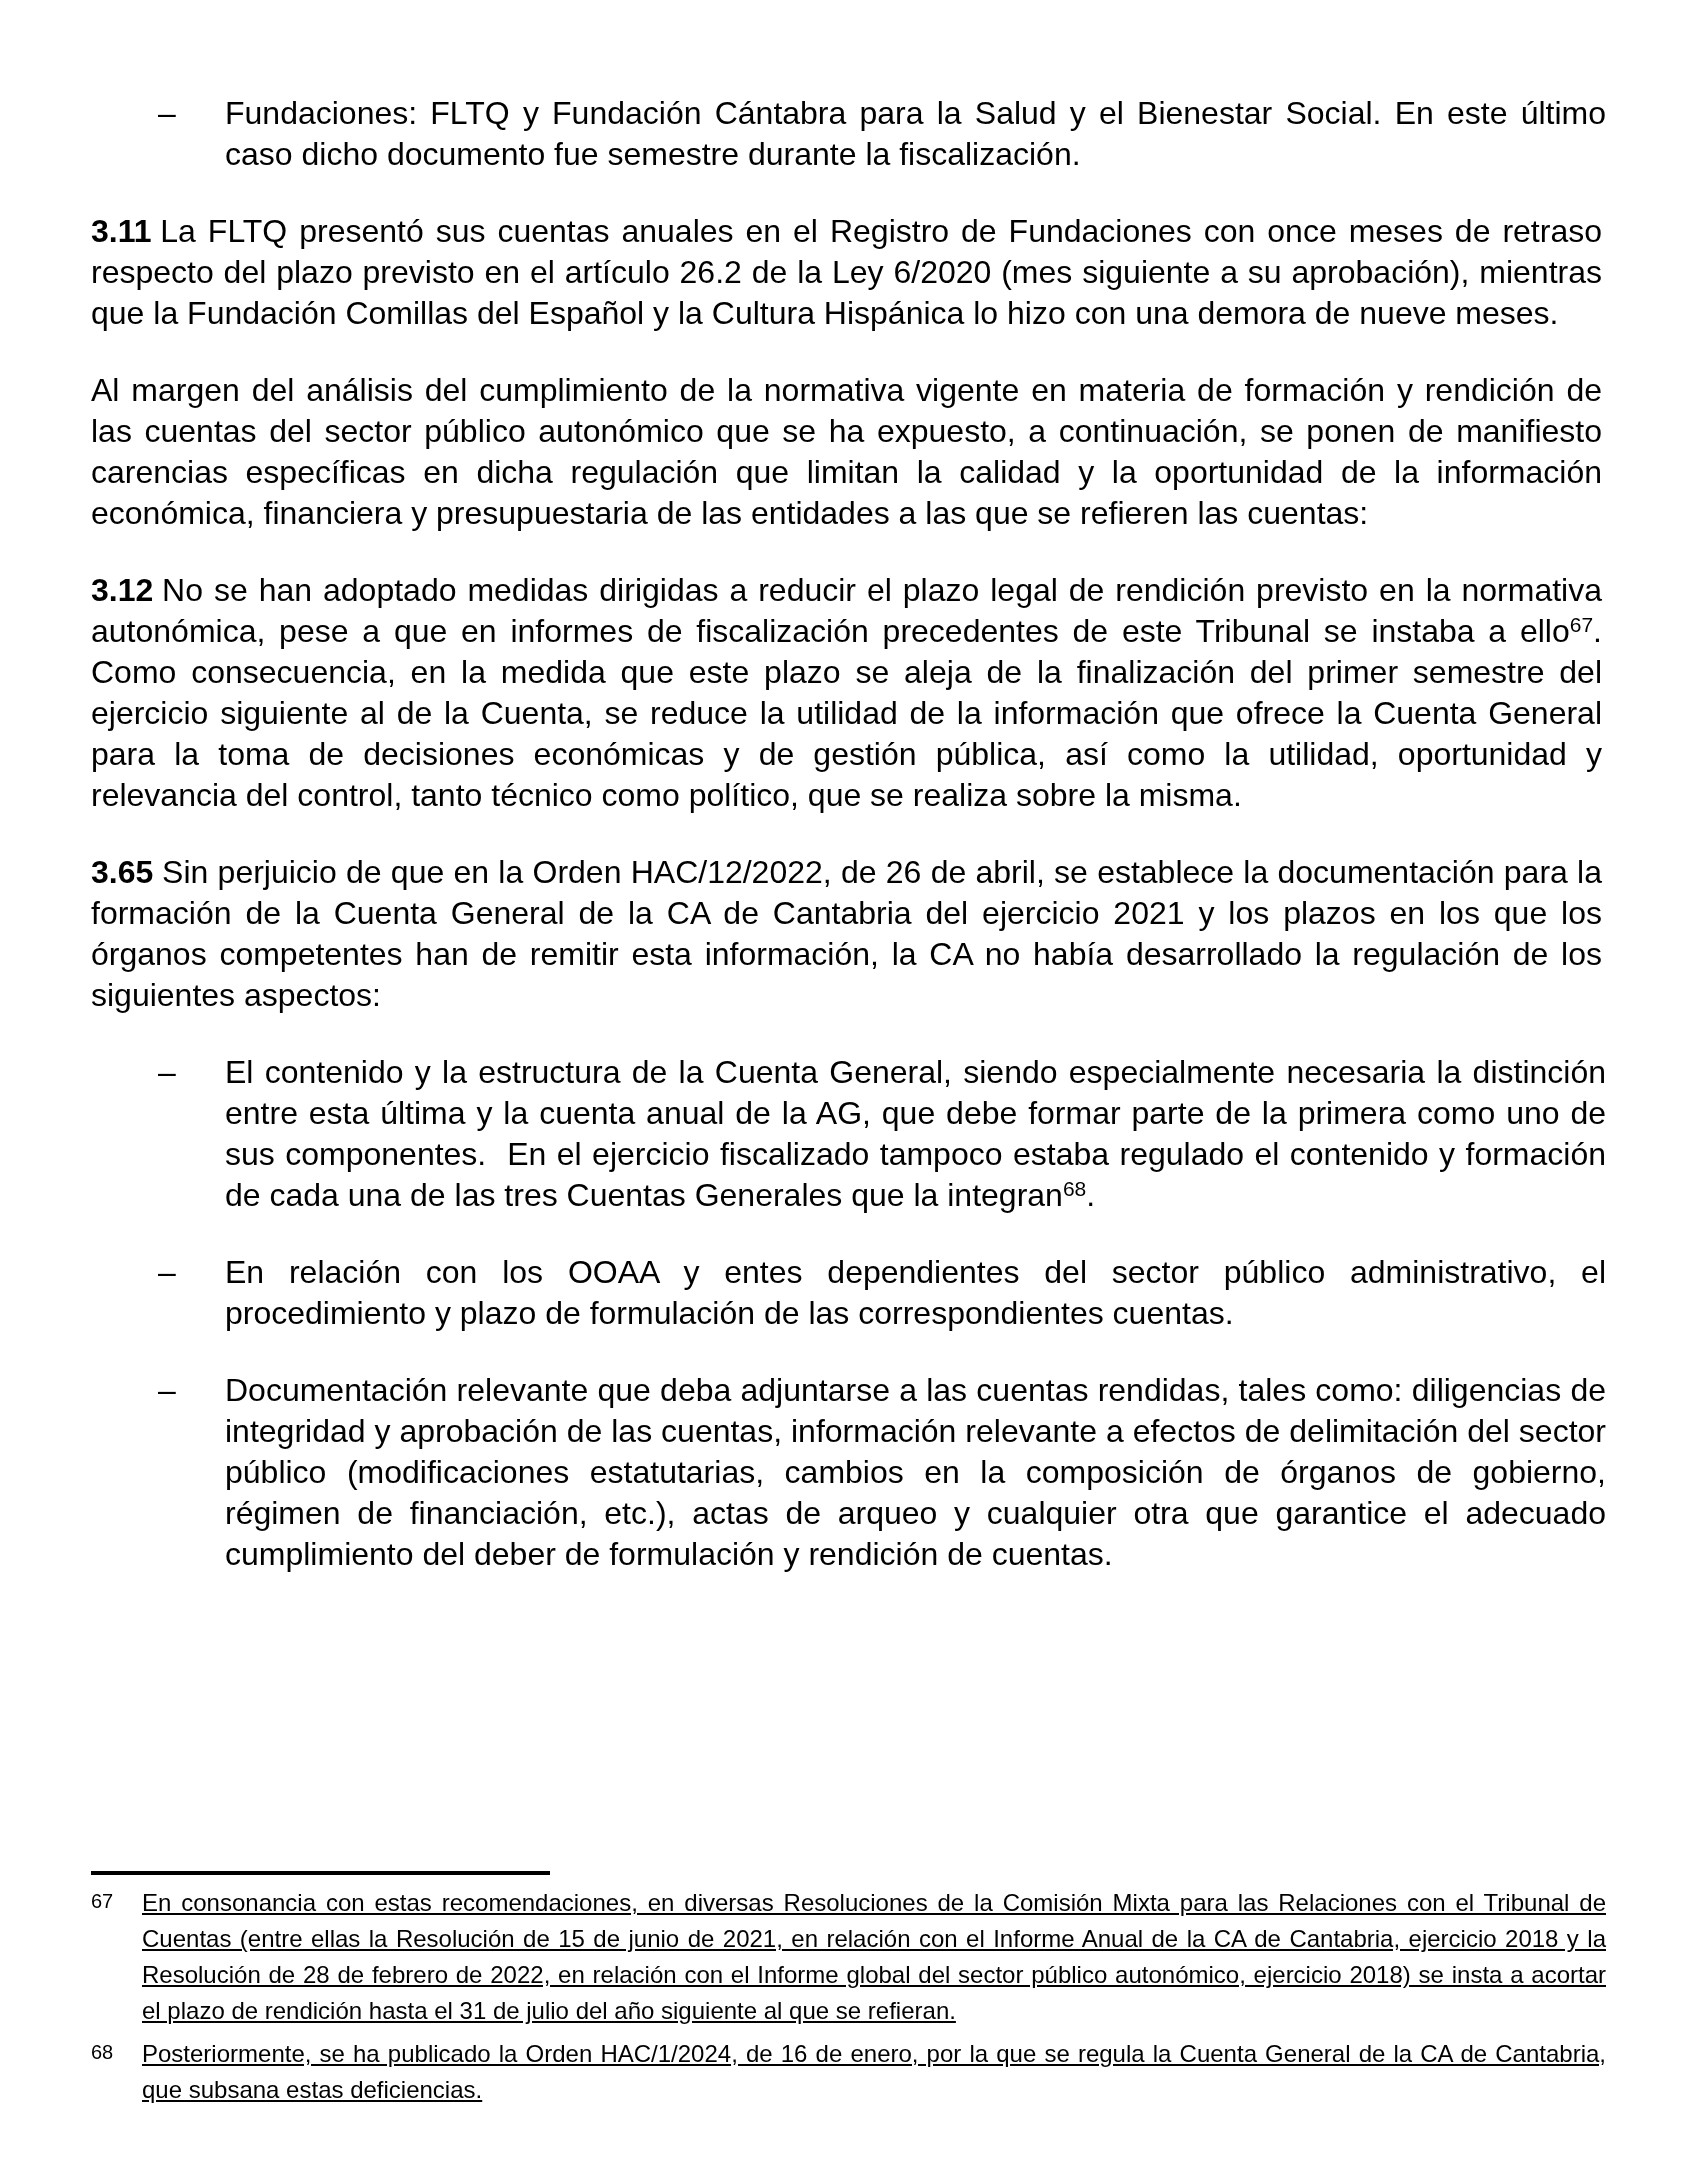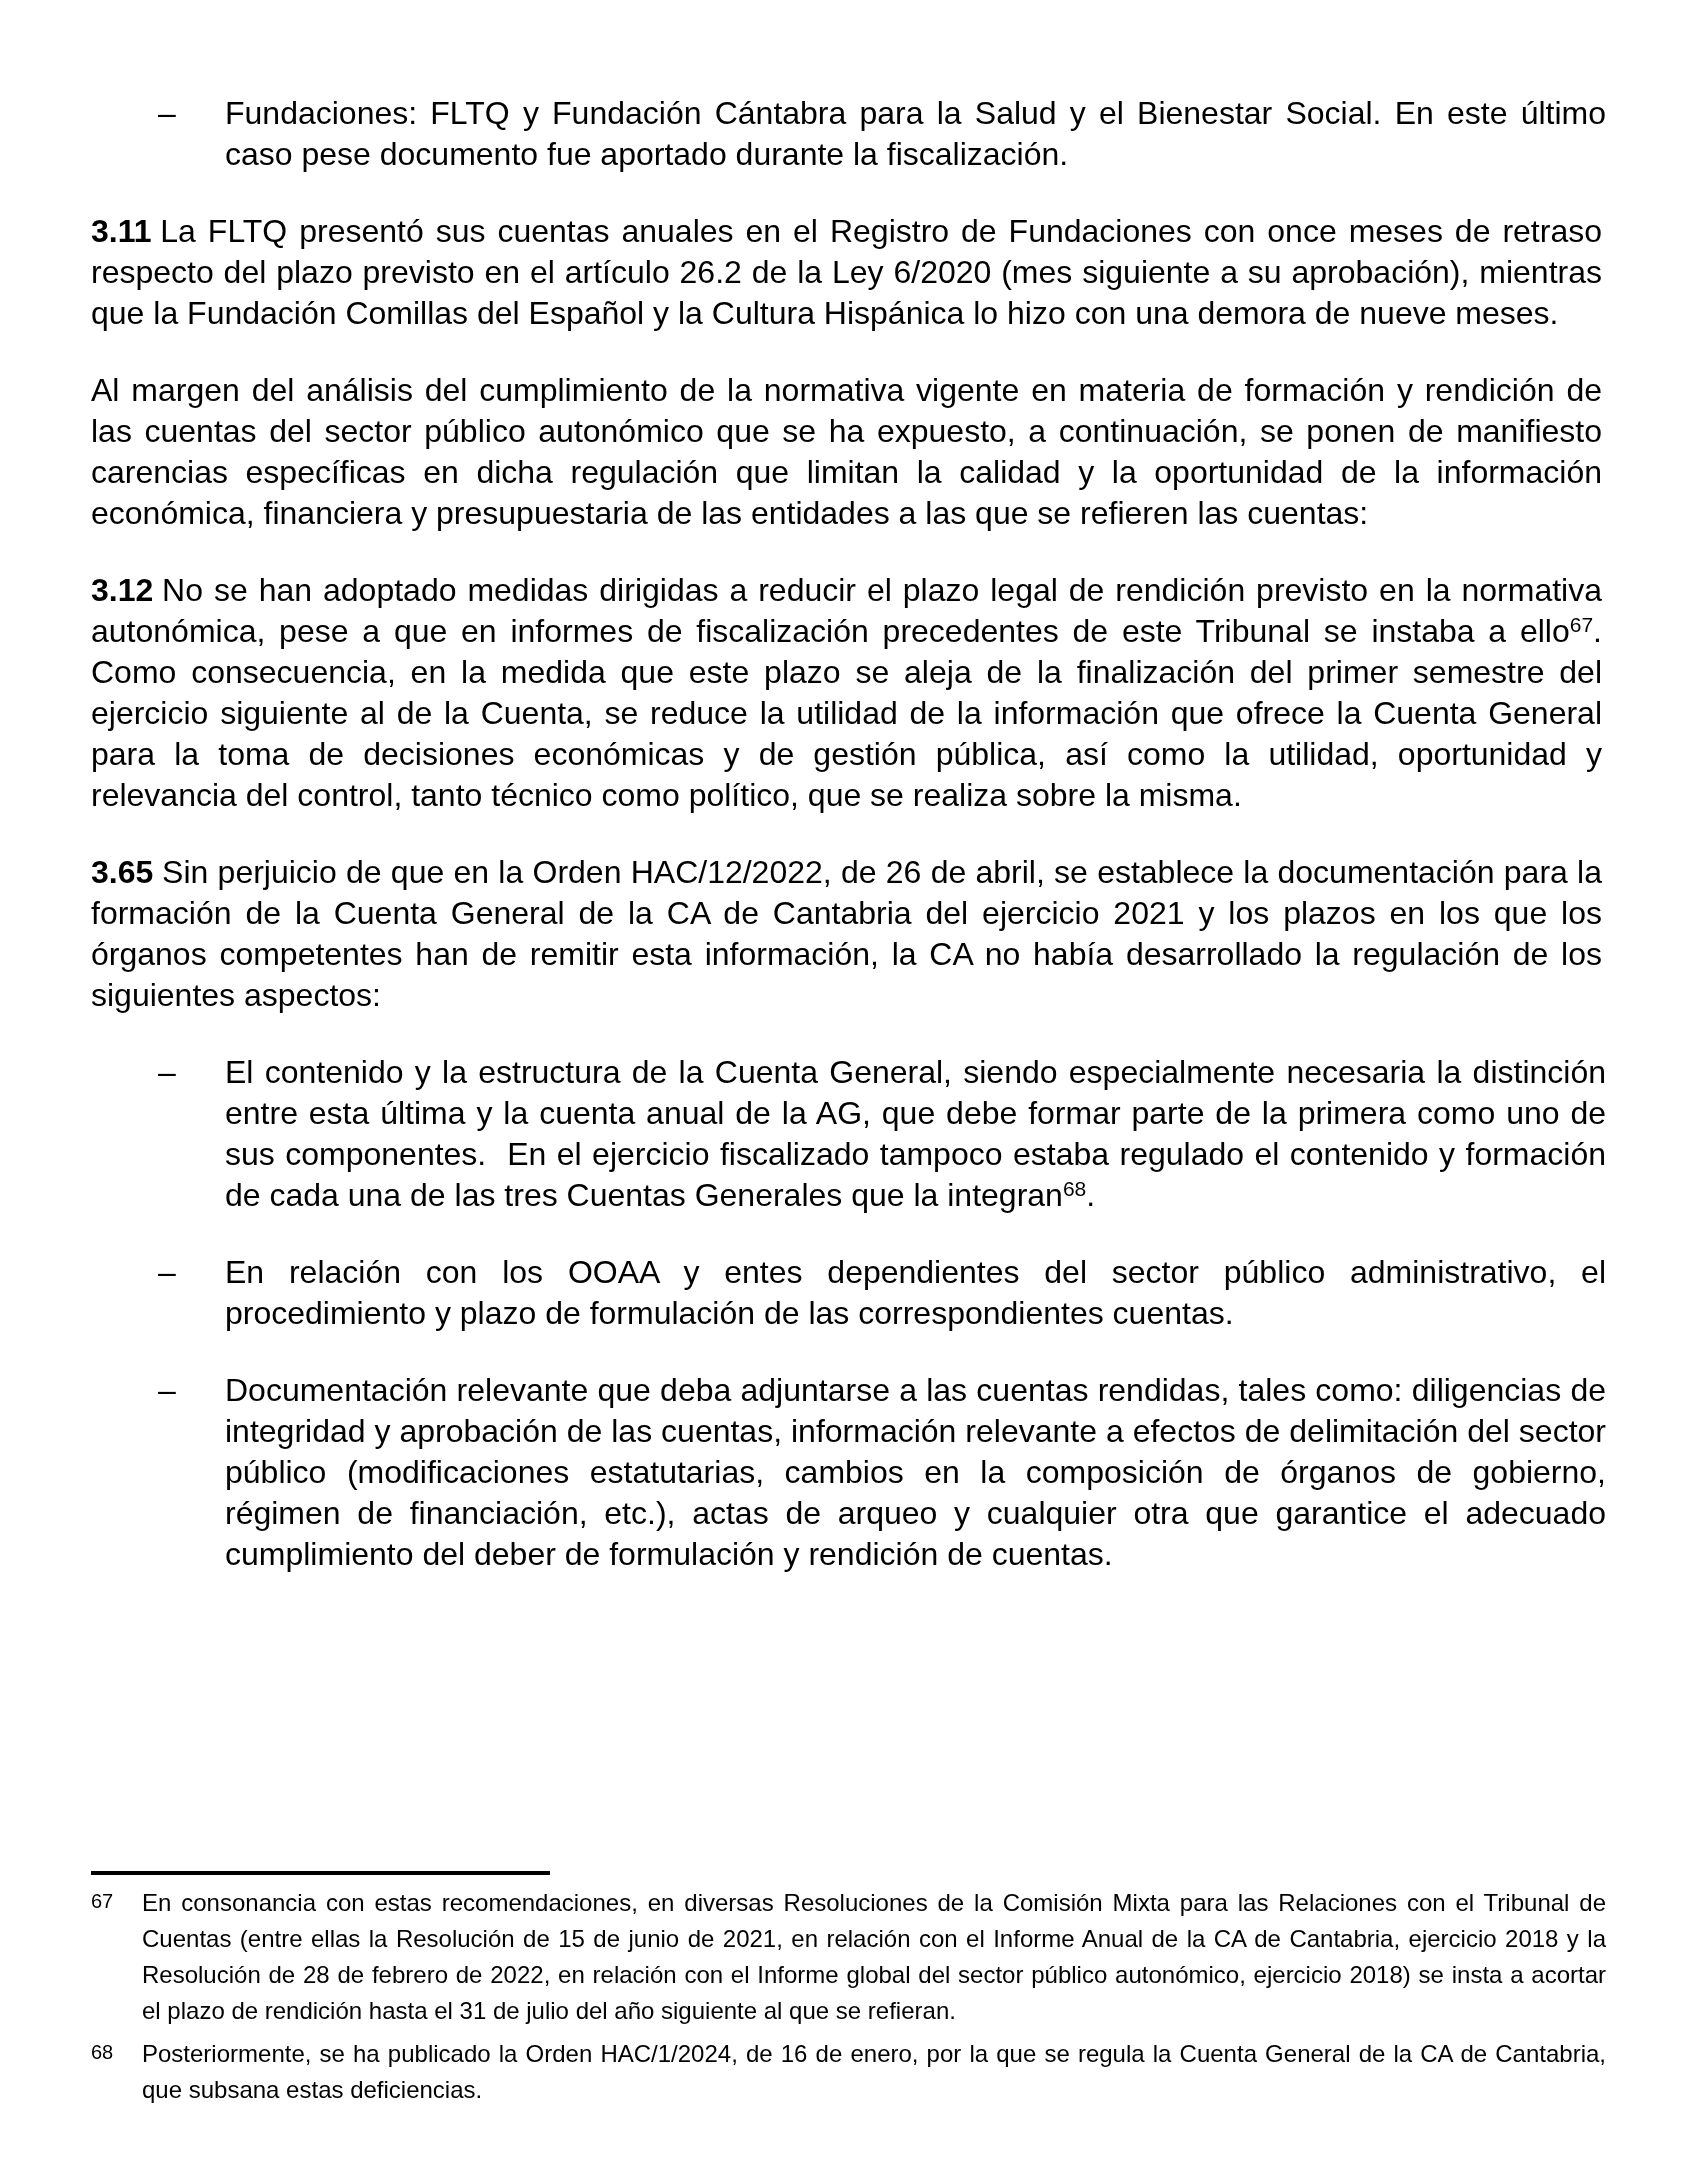--- a/index.html
+++ b/index.html
@@ -79,30 +79,31 @@
   }
   .footnote .fn-num span {
     font-size: 20px;
     line-height: 0;
     position: relative;
     top: -3.2px;
   }
   .footnote .fn-text {
     flex: 1 1 auto;
     text-align: justify;
+    text-decoration: underline;
   }
 </style>
 </head>
 <body>
 
 <div class="page">
 
   <div class="bullet first">
     <span class="marker">–</span>
-    <div class="btext">Fundaciones: FLTQ y Fundación Cántabra para la Salud y el Bienestar Social. En este último caso pese documento fue aportado durante la fiscalización.</div>
+    <div class="btext">Fundaciones: FLTQ y Fundación Cántabra para la Salud y el Bienestar Social. En este último caso dicho documento fue semestre durante la fiscalización.</div>
   </div>
 
   <p class="para"><span class="para-num">3.11</span><span>La FLTQ presentó sus cuentas anuales en el Registro de Fundaciones con once meses de retraso respecto del plazo previsto en el artículo 26.2 de la Ley 6/2020 (mes siguiente a su aprobación), mientras que la Fundación Comillas del Español y la Cultura Hispánica lo hizo con una demora de nueve meses.</span></p>
 
   <p class="para"><span>Al margen del análisis del cumplimiento de la normativa vigente en materia de formación y rendición de las cuentas del sector público autonómico que se ha expuesto, a continuación, se ponen de manifiesto carencias específicas en dicha regulación que limitan la calidad y la oportunidad de la información económica, financiera y presupuestaria de las entidades a las que se refieren las cuentas:</span></p>
 
   <p class="para"><span class="para-num">3.12</span><span>No se han adoptado medidas dirigidas a reducir el plazo legal de rendición previsto en la normativa autonómica, pese a que en informes de fiscalización precedentes de este Tribunal se instaba a ello</span><span class="sup">67</span><span>. Como consecuencia, en la medida que este plazo se aleja de la finalización del primer semestre del ejercicio siguiente al de la Cuenta, se reduce la utilidad de la información que ofrece la Cuenta General para la toma de decisiones económicas y de gestión pública, así como la utilidad, oportunidad y relevancia del control, tanto técnico como político, que se realiza sobre la misma.</span></p>
 
   <p class="para"><span class="para-num">3.65</span><span>Sin perjuicio de que en la Orden HAC/12/2022, de 26 de abril, se establece la documentación para la formación de la Cuenta General de la CA de Cantabria del ejercicio 2021 y los plazos en los que los órganos competentes han de remitir esta información, la CA no había desarrollado la regulación de los siguientes aspectos:</span></p>
 

